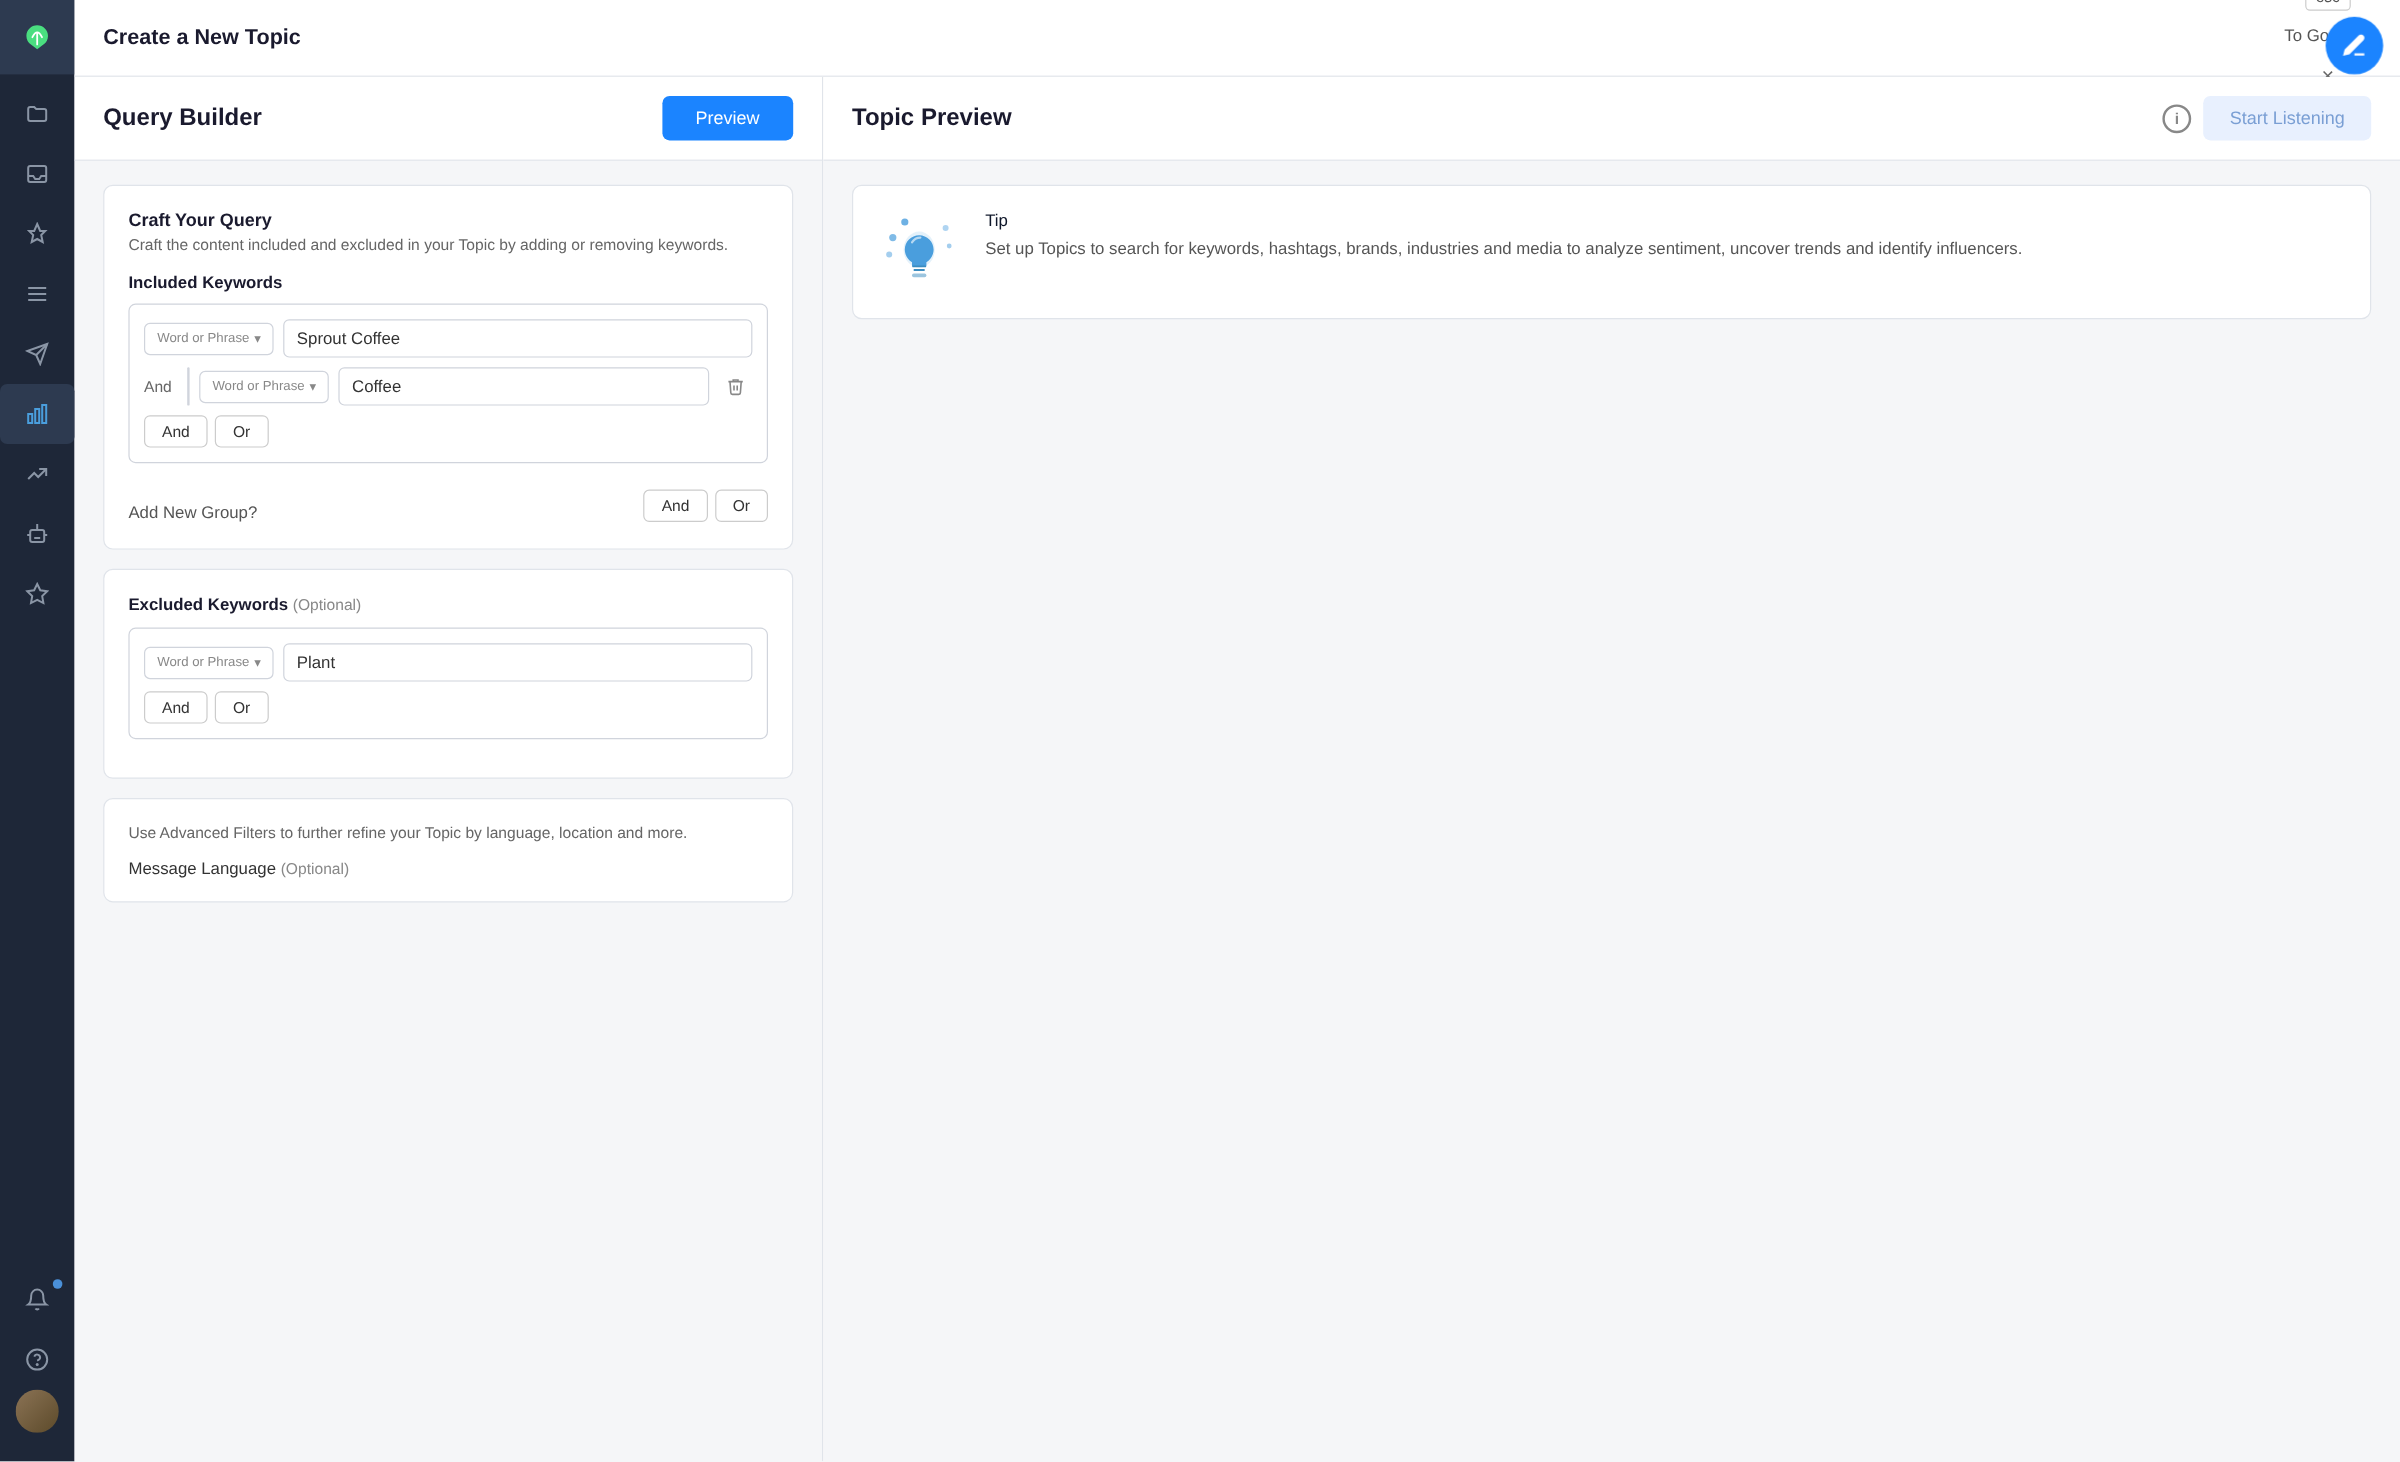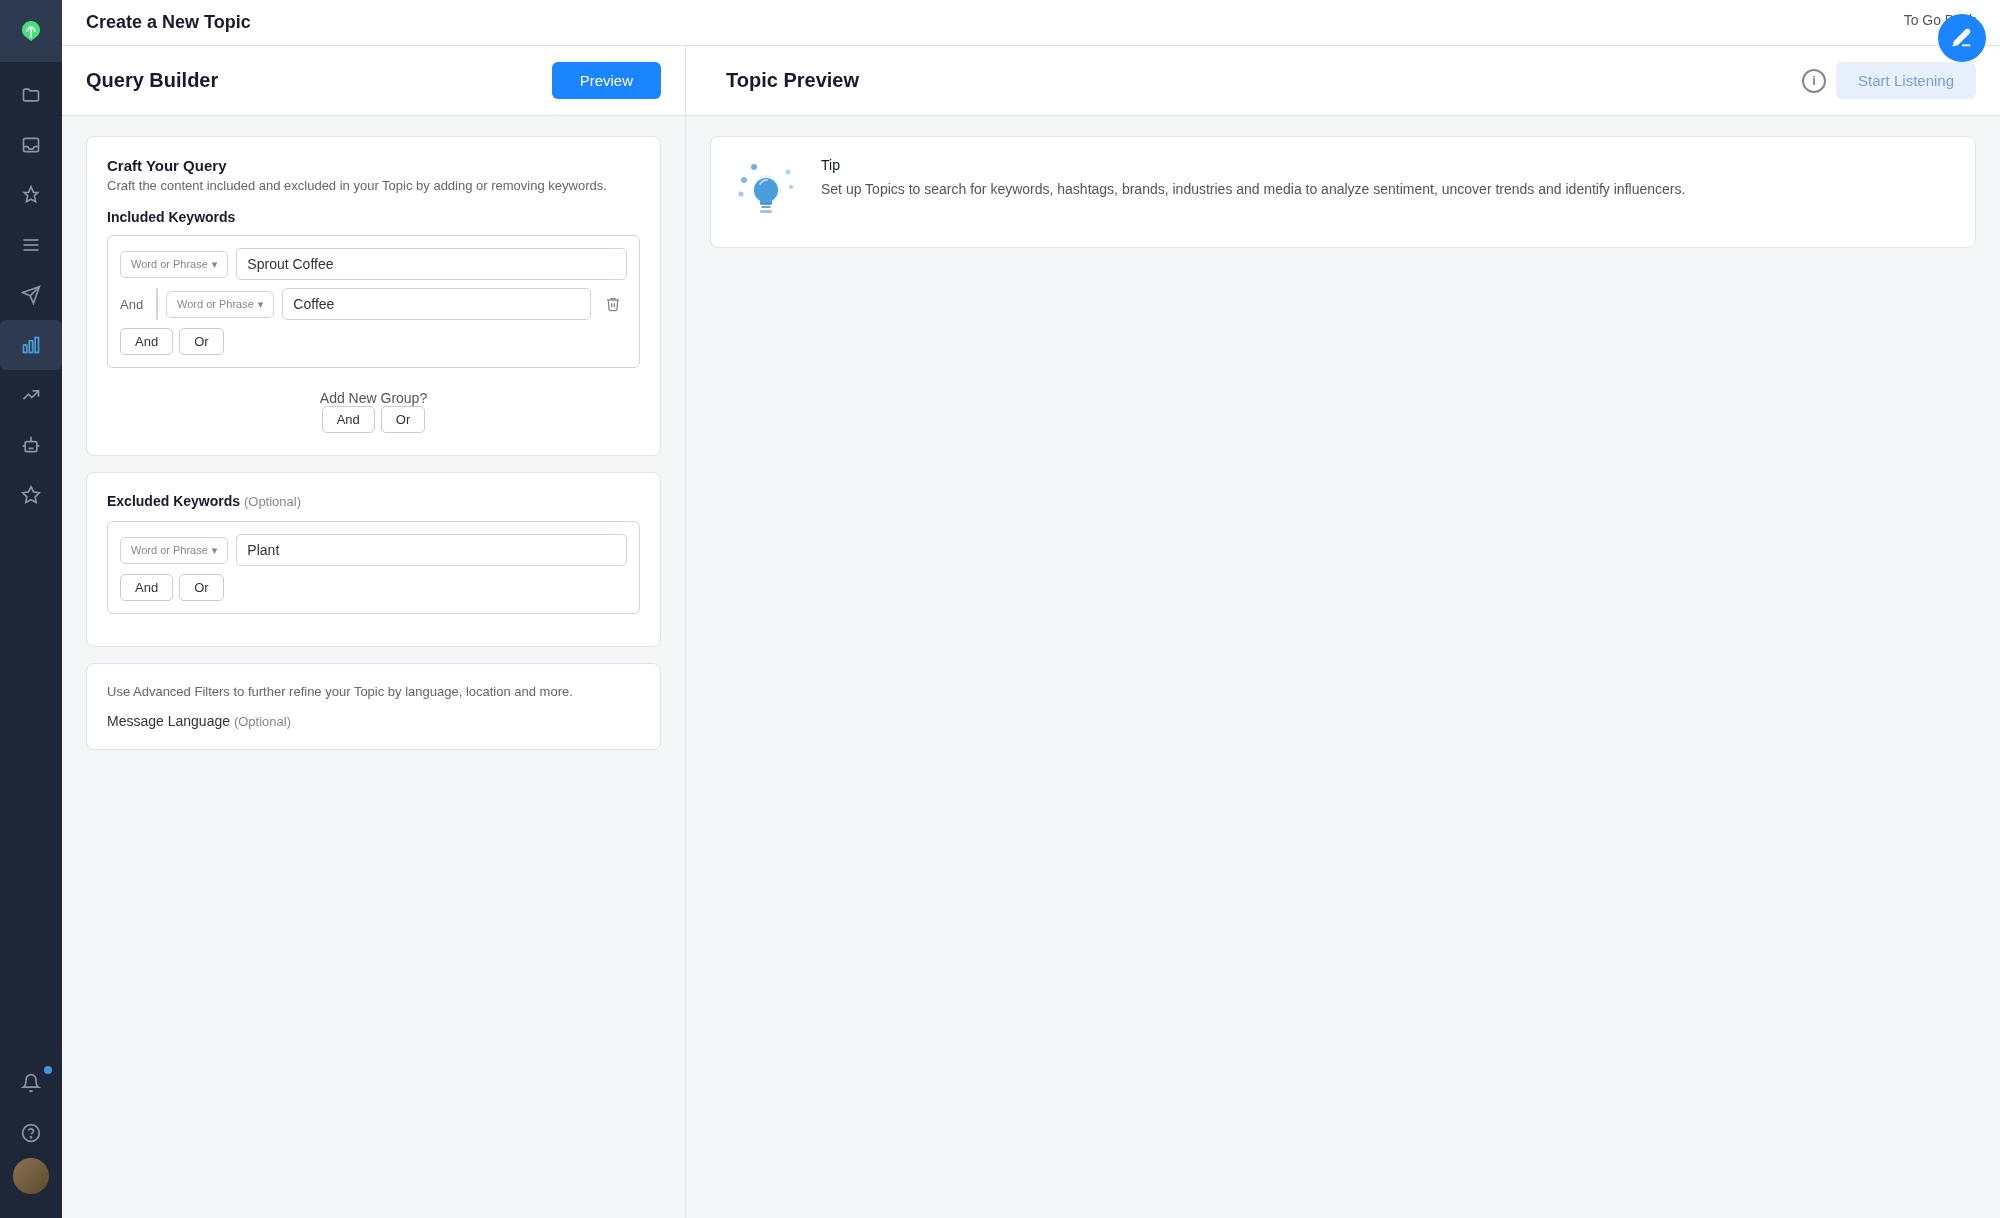--- a/index.html
+++ b/index.html
@@ -79,21 +79,21 @@
       display: flex;
       flex-direction: column;
       overflow: hidden;
     }
 
     
     .header {
       background: #fff;
       border-bottom: 1px solid #e0e4ea;
       padding: 0 24px;
-      height: 46px;
+      height: 64px;
       display: flex;
       align-items: center;
       justify-content: space-between;
       flex-shrink: 0;
     }
     .header-title {
       font-size: 18px;
       font-weight: 600;
       color: #1a1a2e;
     }
@@ -263,24 +263,23 @@
       border-radius: 5px;
       padding: 5px 14px;
       font-size: 13px;
       font-weight: 500;
       cursor: pointer;
       color: #333;
     }
 
     .add-group-row {
       display: flex;
-      align-items: center;
+      align-items: flex-end;
       justify-content: space-between;
       padding: 10px 0 2px;
-      flex-direction: column;
     }
     .add-group-label {
       font-size: 14px;
       color: #555;
     }
     .add-group-btns {
       display: flex;
       gap: 6px;
     }
 
@@ -297,21 +296,20 @@
       padding: 16px 24px;
       border-bottom: 1px solid #e0e4ea;
       display: flex;
       align-items: center;
       justify-content: space-between;
     }
     .topic-preview-title {
       font-size: 20px;
       font-weight: 600;
       color: #1a1a2e;
-      margin-left: 16px;
     }
     .right-panel-actions {
       display: flex;
       align-items: center;
       gap: 10px;
     }
     .info-icon {
       width: 24px;
       height: 24px;
       border-radius: 50%;

